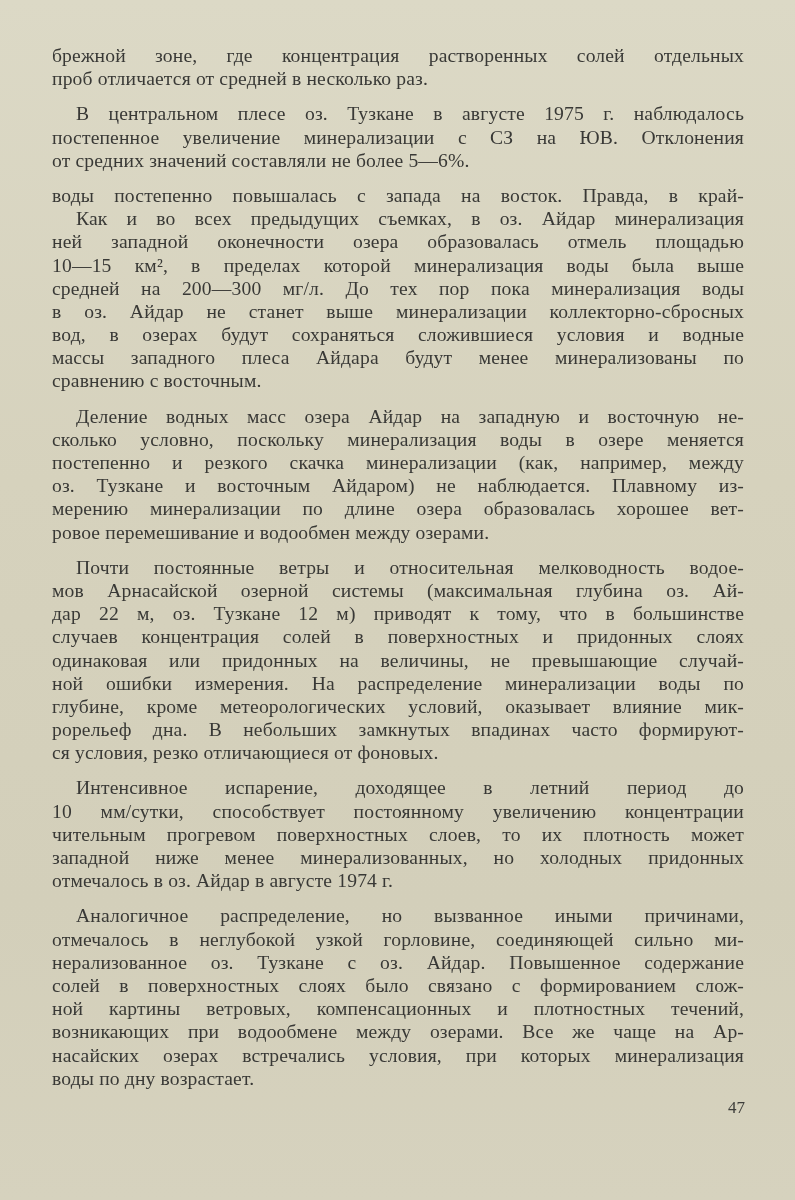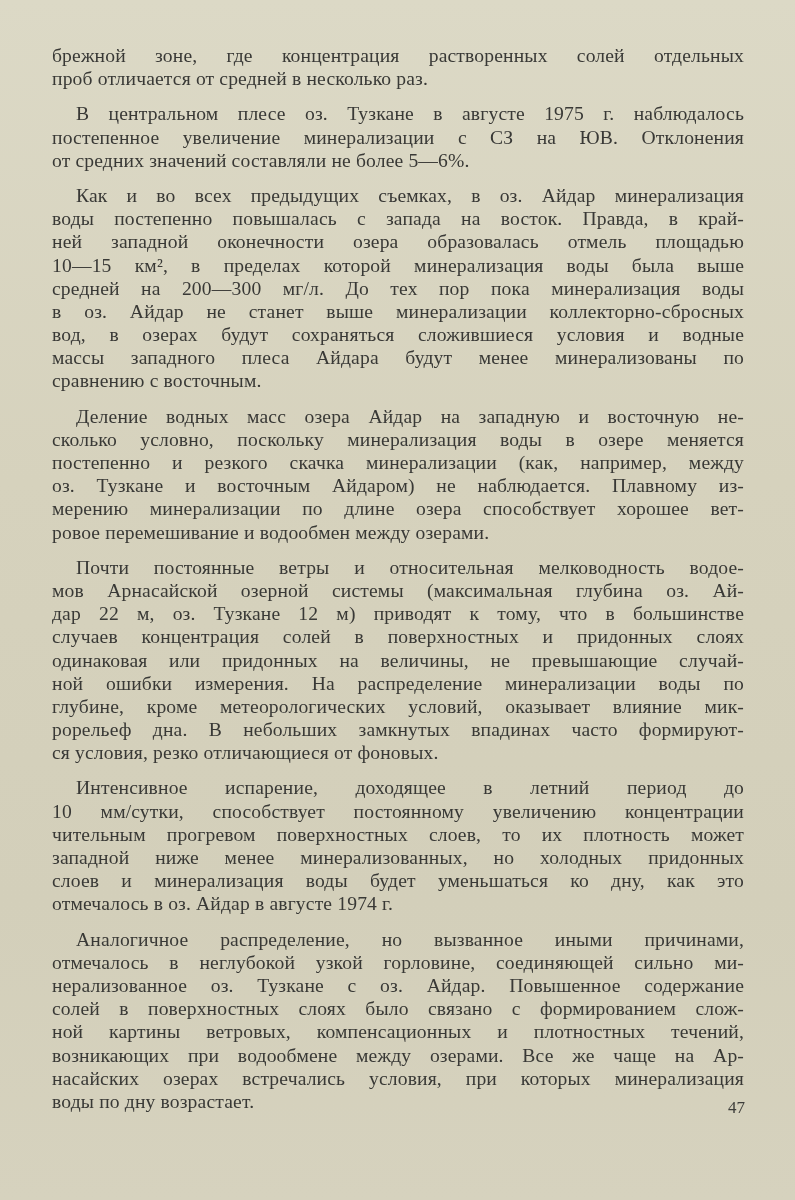--- a/index.html
+++ b/index.html
@@ -64,37 +64,37 @@
     <span class="line last">проб отличается от средней в несколько раз.</span>
   </div>
 
   <div class="para">
     <span class="line indent">В центральном плесе оз. Тузкане в августе 1975 г. наблюдалось</span>
     <span class="line">постепенное увеличение минерализации с СЗ на ЮВ. Отклонения</span>
     <span class="line last">от средних значений составляли не более 5—6%.</span>
   </div>
 
   <div class="para">
+    <span class="line">воды постепенно повышалась с запада на восток. Правда, в край-</span>
     <span class="line indent">Как и во всех предыдущих съемках, в оз. Айдар минерализация</span>
-    <span class="line">воды постепенно повышалась с запада на восток. Правда, в край-</span>
     <span class="line">ней западной оконечности озера образовалась отмель площадью</span>
     <span class="line">10—15 км², в пределах которой минерализация воды была выше</span>
     <span class="line">средней на 200—300 мг/л. До тех пор пока минерализация воды</span>
     <span class="line">в оз. Айдар не станет выше минерализации коллекторно-сбросных</span>
     <span class="line">вод, в озерах будут сохраняться сложившиеся условия и водные</span>
     <span class="line">массы западного плеса Айдара будут менее минерализованы по</span>
     <span class="line last">сравнению с восточным.</span>
   </div>
 
   <div class="para">
     <span class="line indent">Деление водных масс озера Айдар на западную и восточную не-</span>
     <span class="line">сколько условно, поскольку минерализация воды в озере меняется</span>
     <span class="line">постепенно и резкого скачка минерализации (как, например, между</span>
     <span class="line">оз. Тузкане и восточным Айдаром) не наблюдается. Плавному из-</span>
-    <span class="line">мерению минерализации по длине озера способствует хорошее вет-</span>
+    <span class="line">мерению минерализации по длине озера образовалась хорошее вет-</span>
     <span class="line last">ровое перемешивание и водообмен между озерами.</span>
   </div>
 
   <div class="para">
     <span class="line indent">Почти постоянные ветры и относительная мелководность водое-</span>
     <span class="line">мов Арнасайской озерной системы (максимальная глубина оз. Ай-</span>
     <span class="line">дар 22 м, оз. Тузкане 12 м) приводят к тому, что в большинстве</span>
     <span class="line">случаев концентрация солей в поверхностных и придонных слоях</span>
     <span class="line">одинаковая или придонных на величины, не превышающие случай-</span>
     <span class="line">ной ошибки измерения. На распределение минерализации воды по</span>
@@ -102,21 +102,20 @@
     <span class="line">рорельеф дна. В небольших замкнутых впадинах часто формируют-</span>
     <span class="line last">ся условия, резко отличающиеся от фоновых.</span>
   </div>
 
 
   <div class="para">
     <span class="line indent">Интенсивное испарение, доходящее в летний период до</span>
     <span class="line">10 мм/сутки, способствует постоянному увеличению концентрации</span>
     <span class="line">чительным прогревом поверхностных слоев, то их плотность может</span>
     <span class="line">западной ниже менее минерализованных, но холодных придонных</span>
-    <span class="line">слоев и минерализация воды будет уменьшаться ко дну, как это</span>
     <span class="line last">отмечалось в оз. Айдар в августе 1974 г.</span>
   </div>
 
   <div class="para">
     <span class="line indent">Аналогичное распределение, но вызванное иными причинами,</span>
     <span class="line">отмечалось в неглубокой узкой горловине, соединяющей сильно ми-</span>
     <span class="line">нерализованное оз. Тузкане с оз. Айдар. Повышенное содержание</span>
     <span class="line">солей в поверхностных слоях было связано с формированием слож-</span>
     <span class="line">ной картины ветровых, компенсационных и плотностных течений,</span>
     <span class="line">возникающих при водообмене между озерами. Все же чаще на Ар-</span>

